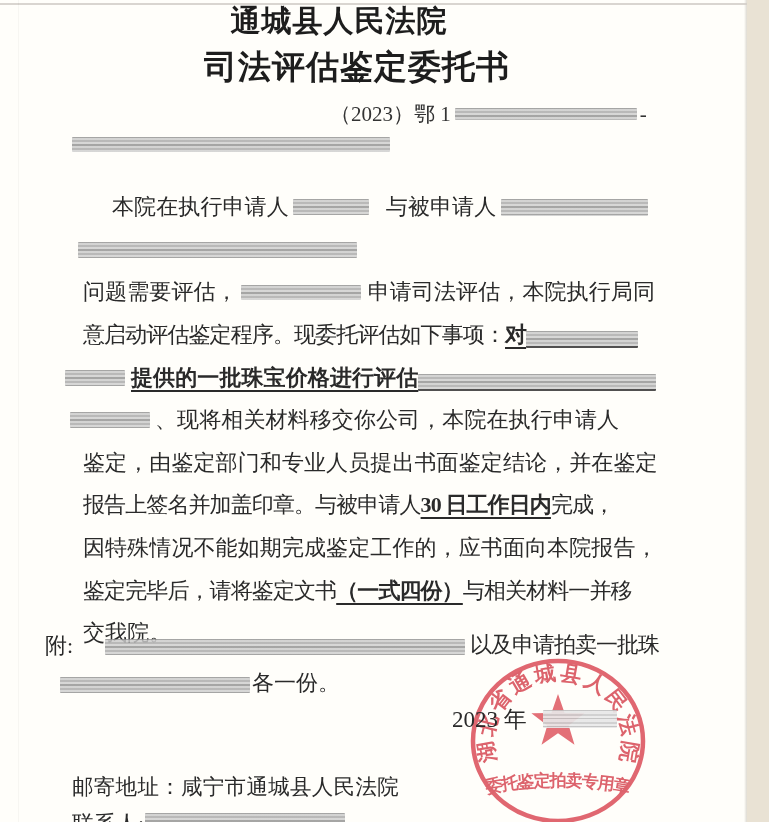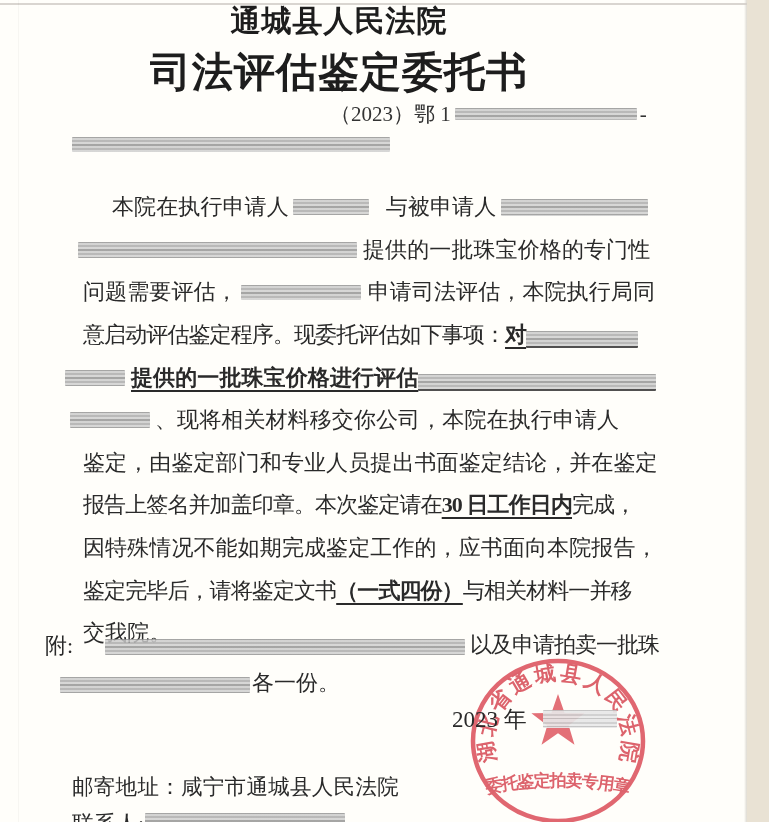--- a/index.html
+++ b/index.html
@@ -11,23 +11,23 @@
   .paper-edge{position:absolute;left:744px;top:0;width:3px;height:822px;
               background:linear-gradient(90deg,rgba(0,0,0,0),rgba(120,110,90,.25));}
   .backdrop{position:absolute;left:747px;top:0;width:22px;height:822px;background:#e9e2d4;}
   .topline{position:absolute;left:0;top:3px;width:747px;height:2px;background:#d2cec8;opacity:.85;}
   .vfold{position:absolute;left:18px;top:0;width:1px;height:822px;background:rgba(0,0,0,.03);}
 
   
   .h-court{position:absolute;left:339px;top:1px;transform:translateX(-50%);
            font-family:"Liberation Sans","DejaVu Sans",sans-serif;font-weight:bold;
            font-size:30px;letter-spacing:1px;color:#1d1d1d;white-space:nowrap;}
-  .h-doc{position:absolute;left:339px;top:45px;transform:translateX(-50%);
+  .h-doc{position:absolute;left:357px;top:45px;transform:translateX(-50%);
          font-family:"Liberation Sans","DejaVu Sans",sans-serif;font-weight:bold;
-         font-size:41px;letter-spacing:1px;color:#1d1d1d;white-space:nowrap;}
+         font-size:33px;letter-spacing:1px;color:#1d1d1d;white-space:nowrap;}
   .case-line{position:absolute;left:330px;top:100px;font-size:21px;white-space:nowrap;color:#333;}
   .case-line .band{display:inline-block;vertical-align:middle;margin:0 3px 4px 4px;}
 
   
   .band{background-color:#c9c9c9;
         background-image:repeating-linear-gradient(180deg,
           rgba(110,110,110,.6) 0 1.5px,
           rgba(205,205,205,.35) 1.5px 3.5px,
           rgba(145,145,145,.55) 3.5px 5.5px,
           rgba(220,220,220,.3) 5.5px 7.5px);
@@ -78,21 +78,20 @@
   <div class="bodytext">
     <div class="ln">
       <span class="indent"></span>
       <span>本院在执行申请人</span>
       <span class="band bd" style="width:76px;margin-left:4px;"></span>
       <span style="margin-left:17px;">与被申请人</span>
       <span class="band bd grow" style="height:17px;margin-left:5px;margin-right:-10px;"></span>
     </div>
     <div class="ln">
       <span class="band bd" style="width:279px;margin-left:-5px;"></span>
-      <span style="margin-left:6px;">提供的一批珠宝价格的专门性</span>
     </div>
     <div class="ln">
       <span>问题需要评估，</span>
       <span class="band bd" style="width:120px;height:15px;margin:0 7px 0 3px;"></span>
       <span>申请司法评估，本院执行局同</span>
     </div>
     <div class="ln tight">
       <span>意启动评估鉴定程序。现委托评估如下事项：</span>
       <span class="b u">对</span>
       <span class="band bd ub grow"></span>
@@ -103,21 +102,21 @@
       <span class="band bd ub grow" style="margin-right:-18px;"></span>
     </div>
     <div class="ln">
       <span class="band bd" style="width:80px;margin-left:-13px;margin-right:5px;"></span>
       <span>、现将相关材料移交你公司，本院在执行申请人</span>
     </div>
     <div class="ln">
       <span>鉴定，由鉴定部门和专业人员提出书面鉴定结论，并在鉴定</span>
     </div>
     <div class="ln tight">
-      <span>报告上签名并加盖印章。本次鉴定请在 </span>
+      <span>报告上签名并加盖印章。与被申请人 </span>
       <span class="b u">30 日工作日内</span>
       <span>完成，</span>
     </div>
     <div class="ln">
       <span>因特殊情况不能如期完成鉴定工作的，应书面向本院报告，</span>
     </div>
     <div class="ln tight">
       <span>鉴定完毕后，请将鉴定文书</span>
       <span class="b u">（一式四份）</span>
       <span>与相关材料一并移</span>

